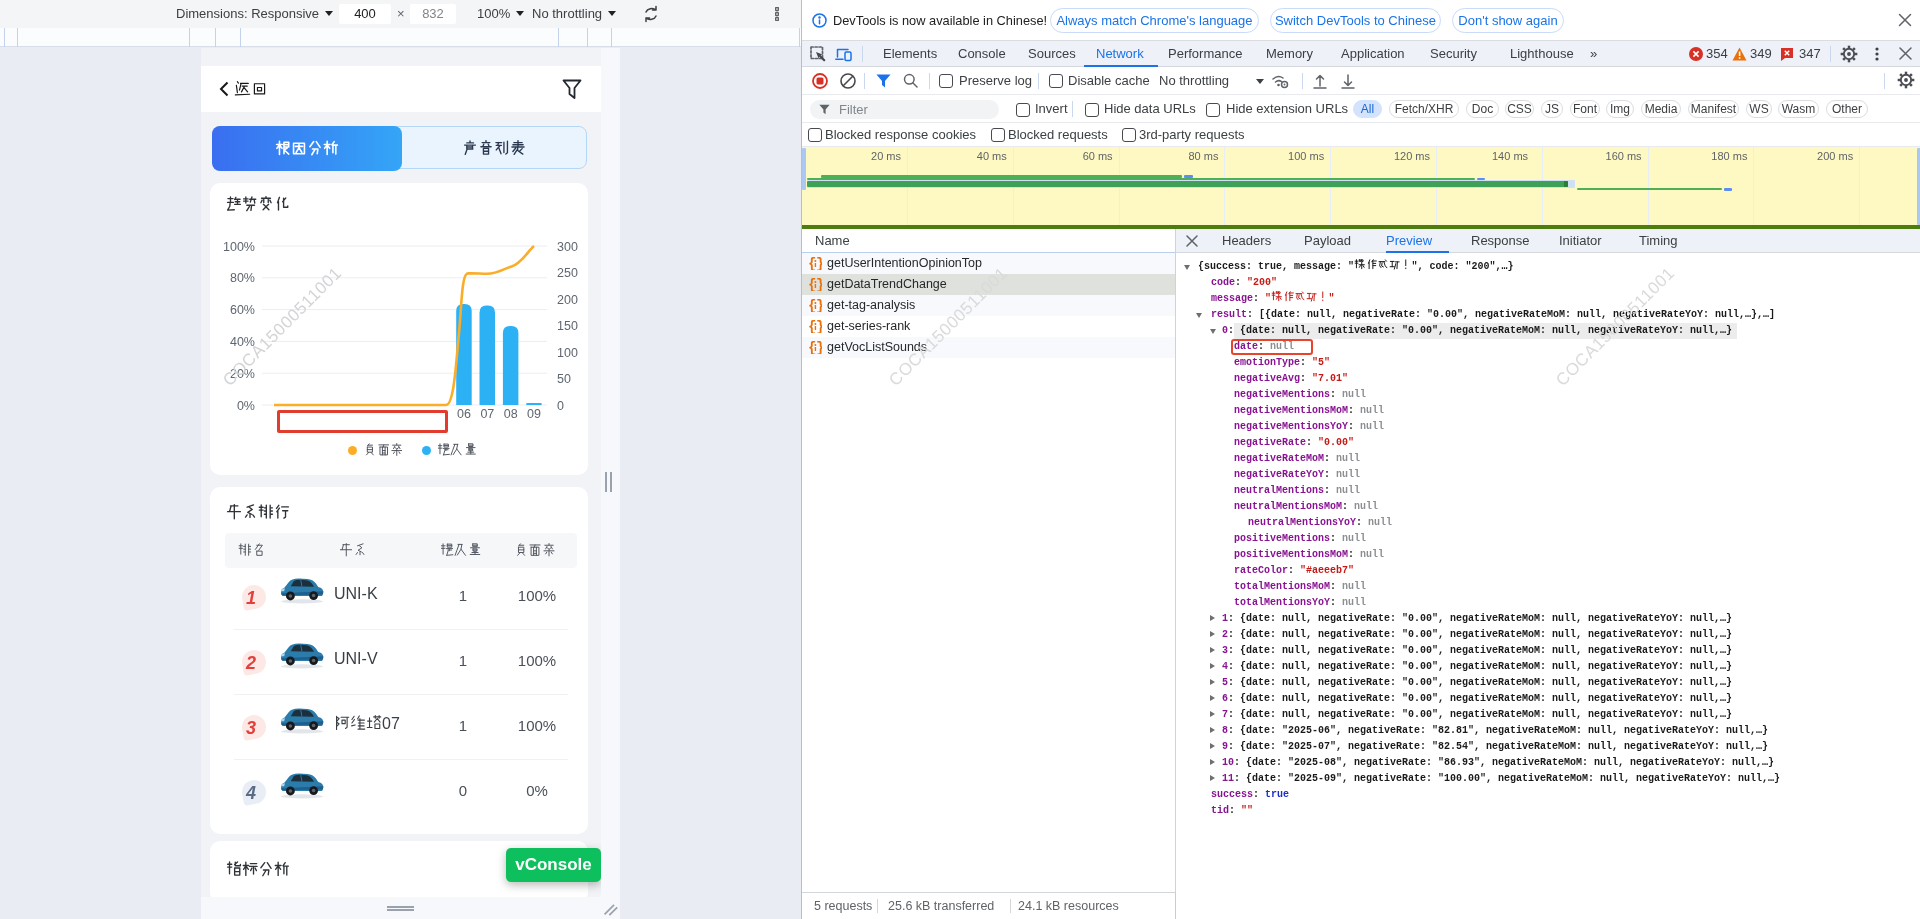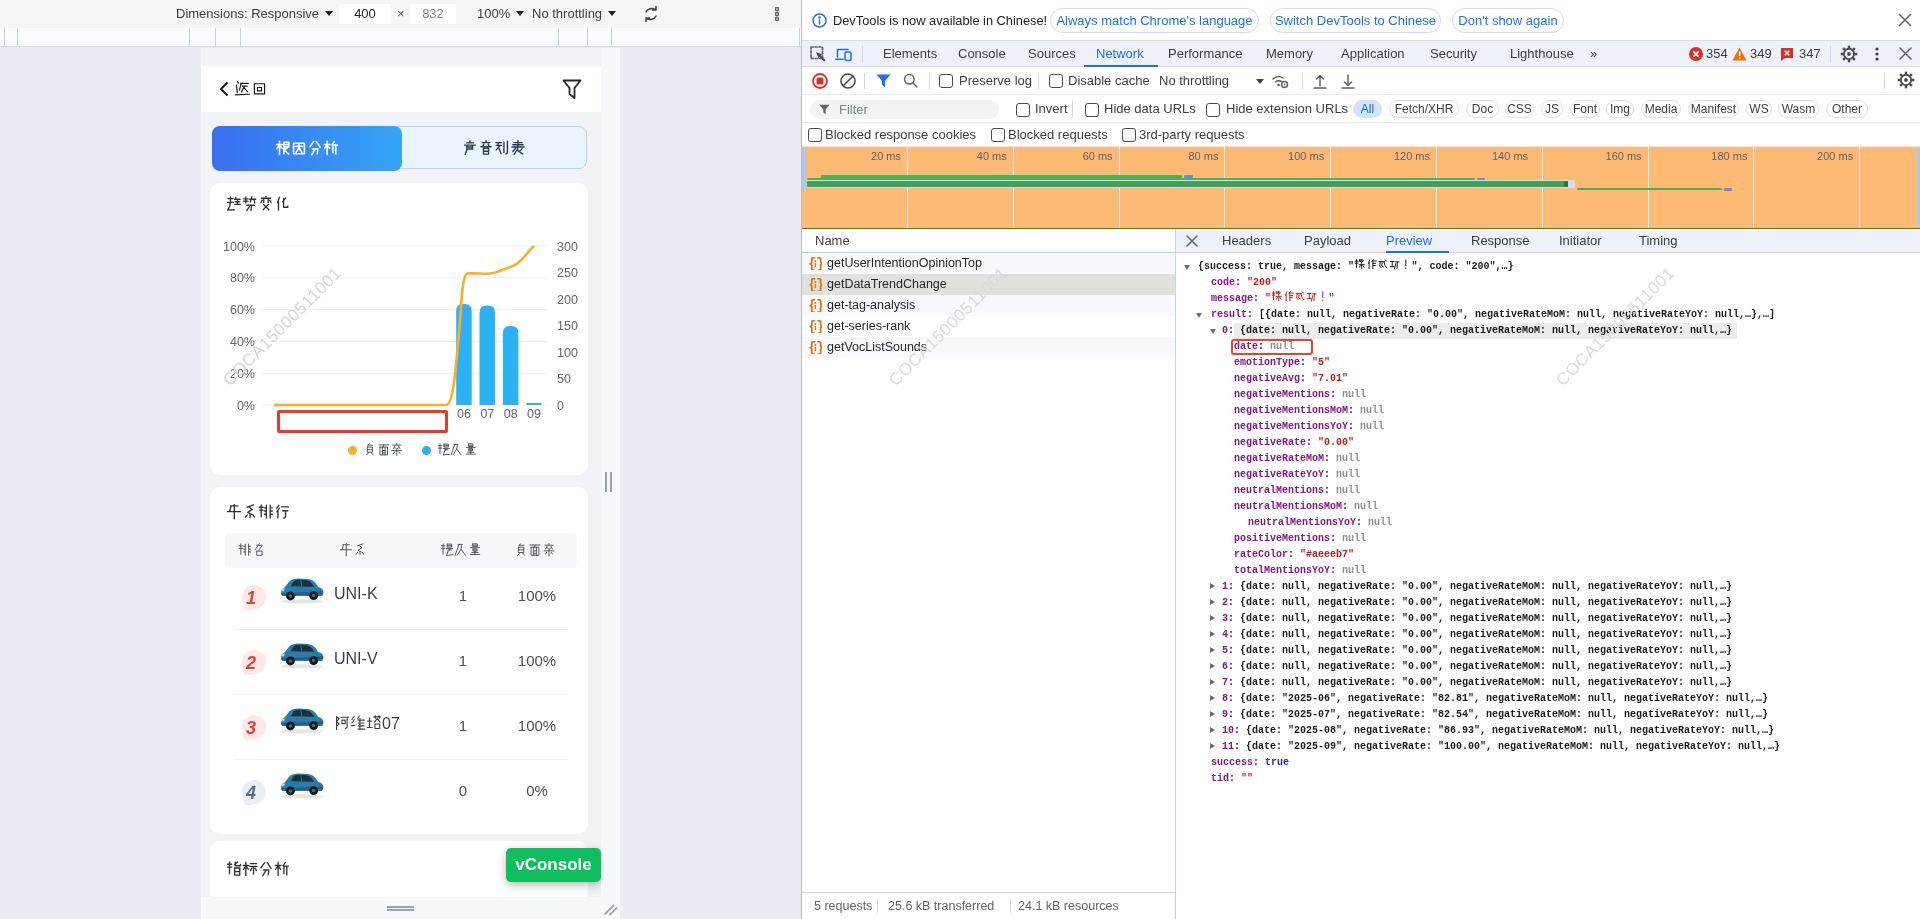--- a/index.html
+++ b/index.html
@@ -49,21 +49,21 @@
 #dtabs{position:absolute;left:0;top:41px;width:1119px;height:26px;background:#eef1f8;border-bottom:1px solid #d5d8dd}
 #dtabs .tb{position:absolute;top:0;line-height:26px;color:#3c4043;white-space:nowrap}
 #ntb{position:absolute;left:0;top:67px;width:1119px;height:28px;background:#fff;border-bottom:1px solid #e8eaed}
 #frow{position:absolute;left:0;top:95px;width:1119px;height:28px;background:#fff;border-bottom:1px solid #e8eaed}
 #crow{position:absolute;left:0;top:123px;width:1119px;height:24px;background:#fff;border-bottom:1px solid #e8eaed}
 .cb{position:absolute;width:14px;height:14px;border:1.6px solid #474a4e;border-radius:3px;background:#fff}
 .lb{position:absolute;line-height:28px;white-space:nowrap;color:#3c4043}
 .fp{position:absolute;top:5px;height:18px;border:1px solid #dadce0;border-radius:10px;font-size:12px;color:#3c4043;text-align:center;line-height:17px}
 .fp.on{background:#d3e3fd;border-color:#d3e3fd;color:#1967d2}
 .vsep{position:absolute;width:1px;background:#c9d7ef}
-#ovw{position:absolute;left:0;top:147px;width:1119px;height:82px;background:#fdba74;border-bottom:1px solid #4d7c0f;overflow:hidden}
+#ovw{position:absolute;left:0;top:147px;width:1119px;height:82px;background:#fef9c3;border-bottom:4px solid #4d7c0f;overflow:hidden}
 #ovw .gl{position:absolute;top:0;width:1px;height:82px;background:#e8eef8}
 #ovw .ms{position:absolute;top:3px;font-size:11px;color:#5f6368}
 #ovw .bar{position:absolute;border-radius:1px}
 #nhdr{position:absolute;left:0;top:229px;width:374px;height:24px;background:#fff;border-bottom:1px solid #b9cfec;border-right:1px solid #c9ccd0}
 #nrows{position:absolute;left:0;top:253px;width:374px}
 .nr{position:relative;width:374px;height:21px;font-size:12.5px;color:#26282b;line-height:21px;white-space:nowrap}
 .nr.alt{background:#f7f9fd}
 .nr.sel{background:#dfe1dc}
 .api{position:absolute;left:7px;top:4px;width:13px;height:13px}
 .nr span{position:absolute;left:25px}
@@ -749,21 +749,23 @@
       <div class="jl"><span class="abs" style="left:58px;top:0"><span class="k">negativeMentions</span><span class="sm">: </span><span class="n">null</span></span></div>
       <div class="jl"><span class="abs" style="left:58px;top:0"><span class="k">negativeMentionsMoM</span><span class="sm">: </span><span class="n">null</span></span></div>
       <div class="jl"><span class="abs" style="left:58px;top:0"><span class="k">negativeMentionsYoY</span><span class="sm">: </span><span class="n">null</span></span></div>
       <div class="jl"><span class="abs" style="left:58px;top:0"><span class="k">negativeRate</span><span class="sm">: </span><span class="s">"0.00"</span></span></div>
       <div class="jl"><span class="abs" style="left:58px;top:0"><span class="k">negativeRateMoM</span><span class="sm">: </span><span class="n">null</span></span></div>
       <div class="jl"><span class="abs" style="left:58px;top:0"><span class="k">negativeRateYoY</span><span class="sm">: </span><span class="n">null</span></span></div>
       <div class="jl"><span class="abs" style="left:58px;top:0"><span class="k">neutralMentions</span><span class="sm">: </span><span class="n">null</span></span></div>
       <div class="jl"><span class="abs" style="left:58px;top:0"><span class="k">neutralMentionsMoM</span><span class="sm">: </span><span class="n">null</span></span></div>
       <div class="jl"><span class="abs" style="left:72px;top:0"><span class="k">neutralMentionsYoY</span><span class="sm">: </span><span class="n">null</span></span></div>
       <div class="jl"><span class="abs" style="left:58px;top:0"><span class="k">positiveMentions</span><span class="sm">: </span><span class="n">null</span></span></div>
+      <div class="jl"><span class="abs" style="left:58px;top:0"><span class="k">positiveMentionsMoM</span><span class="sm">: </span><span class="n">null</span></span></div>
       <div class="jl"><span class="abs" style="left:58px;top:0"><span class="k">rateColor</span><span class="sm">: </span><span class="s">"#aeeeb7"</span></span></div>
+      <div class="jl"><span class="abs" style="left:58px;top:0"><span class="k">totalMentionsMoM</span><span class="sm">: </span><span class="n">null</span></span></div>
       <div class="jl"><span class="abs" style="left:58px;top:0"><span class="k">totalMentionsYoY</span><span class="sm">: </span><span class="n">null</span></span></div>
       <div class="jl"><i class="tri-r" style="left:34px"></i><span class="abs" style="left:46px;top:0"><span class="k">1</span><span class="sm">: </span><span class="sm">{date: null, negativeRate: "0.00", negativeRateMoM: null, negativeRateYoY: null,…}</span></span></div>
       <div class="jl"><i class="tri-r" style="left:34px"></i><span class="abs" style="left:46px;top:0"><span class="k">2</span><span class="sm">: </span><span class="sm">{date: null, negativeRate: "0.00", negativeRateMoM: null, negativeRateYoY: null,…}</span></span></div>
       <div class="jl"><i class="tri-r" style="left:34px"></i><span class="abs" style="left:46px;top:0"><span class="k">3</span><span class="sm">: </span><span class="sm">{date: null, negativeRate: "0.00", negativeRateMoM: null, negativeRateYoY: null,…}</span></span></div>
       <div class="jl"><i class="tri-r" style="left:34px"></i><span class="abs" style="left:46px;top:0"><span class="k">4</span><span class="sm">: </span><span class="sm">{date: null, negativeRate: "0.00", negativeRateMoM: null, negativeRateYoY: null,…}</span></span></div>
       <div class="jl"><i class="tri-r" style="left:34px"></i><span class="abs" style="left:46px;top:0"><span class="k">5</span><span class="sm">: </span><span class="sm">{date: null, negativeRate: "0.00", negativeRateMoM: null, negativeRateYoY: null,…}</span></span></div>
       <div class="jl"><i class="tri-r" style="left:34px"></i><span class="abs" style="left:46px;top:0"><span class="k">6</span><span class="sm">: </span><span class="sm">{date: null, negativeRate: "0.00", negativeRateMoM: null, negativeRateYoY: null,…}</span></span></div>
       <div class="jl"><i class="tri-r" style="left:34px"></i><span class="abs" style="left:46px;top:0"><span class="k">7</span><span class="sm">: </span><span class="sm">{date: null, negativeRate: "0.00", negativeRateMoM: null, negativeRateYoY: null,…}</span></span></div>
       <div class="jl"><i class="tri-r" style="left:34px"></i><span class="abs" style="left:46px;top:0"><span class="k">8</span><span class="sm">: </span><span class="sm">{date: "2025-06", negativeRate: "82.81", negativeRateMoM: null, negativeRateYoY: null,…}</span></span></div>
       <div class="jl"><i class="tri-r" style="left:34px"></i><span class="abs" style="left:46px;top:0"><span class="k">9</span><span class="sm">: </span><span class="sm">{date: "2025-07", negativeRate: "82.54", negativeRateMoM: null, negativeRateYoY: null,…}</span></span></div>

